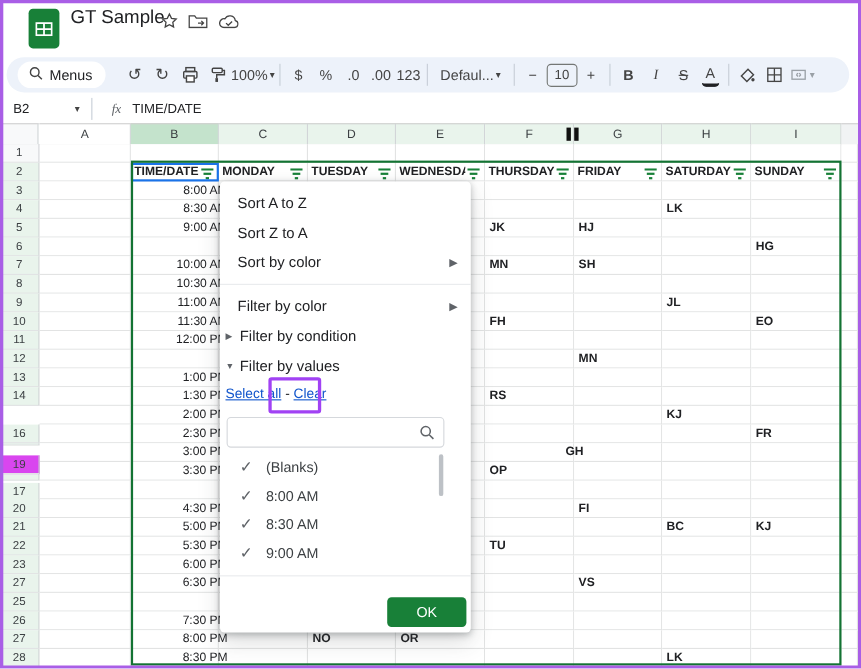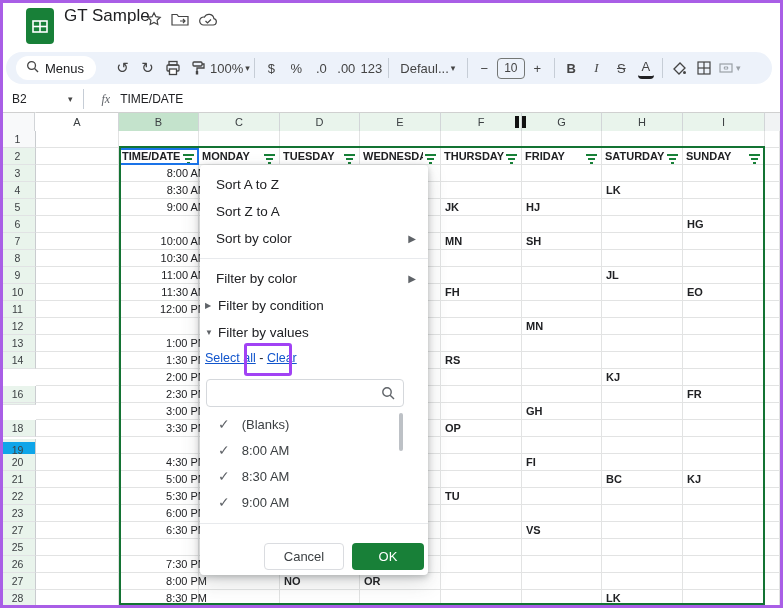--- a/index.html
+++ b/index.html
@@ -207,21 +207,20 @@
     <div id="annotation"></div>
     <div id="fm-search">
       <input value="" style="">
       <svg width="14" height="14" viewBox="0 0 14 14">
           <circle cx="6" cy="6" r="4.2" fill="none" stroke="#5f6368" stroke-width="1.4"></circle>
           <line x1="9.2" y1="9.2" x2="13" y2="13" stroke="#5f6368" stroke-width="1.4"></line>
         </svg>
     </div>
     <div id="fm-scroll"></div>
     <div class="fm-div" style="top:358px"></div>
-    <button id="fm-btn-cancel">Cancel</button>
     <button id="fm-btn-ok">OK</button>
   <div class="fm-item" style="top: 6px;">
         <div class="fm-label">Sort A to Z</div>
       </div>
       <div class="fm-item" style="top: 33px;">
         <div class="fm-label">Sort Z to A</div>
       </div>
       <div class="fm-item" style="top: 60px;">
         <div class="fm-label">Sort by color</div>
         <div class="fm-sub">▶</div>
@@ -460,21 +459,21 @@
     <div class="cell" style="left: 36px; top: 420px; width: 82px; height: 16px;"></div>
     <div class="cell" style="left: 119px; top: 420px; width: 79px; height: 16px;"></div>
     <div class="cell" style="left: 199px; top: 420px; width: 80px; height: 16px;"></div>
     <div class="cell" style="left: 280px; top: 420px; width: 79px; height: 16px;"></div>
     <div class="cell" style="left: 360px; top: 420px; width: 80px; height: 16px;"></div>
     <div class="cell" style="left: 441px; top: 420px; width: 80px; height: 16px;"></div>
     <div class="cell" style="left: 522px; top: 420px; width: 79px; height: 16px;"></div>
     <div class="cell" style="left: 602px; top: 420px; width: 80px; height: 16px;"></div>
     <div class="cell" style="left: 683px; top: 420px; width: 81px; height: 16px;"></div>
     <div class="cell" style="left: 765px; top: 420px; width: 14px; height: 16px;"></div>
-    <div class="rowheader" style="top: 442px; height: 16px; background: #0ea5e9;">19</div>
+    <div class="rowheader" style="top: 414px; height: 16px; background: #d946ef;">19</div>
     <div class="cell" style="left: 36px; top: 437px; width: 82px; height: 16px;"></div>
     <div class="cell" style="left: 119px; top: 437px; width: 79px; height: 16px;"></div>
     <div class="cell" style="left: 199px; top: 437px; width: 80px; height: 16px;"></div>
     <div class="cell" style="left: 280px; top: 437px; width: 79px; height: 16px;"></div>
     <div class="cell" style="left: 360px; top: 437px; width: 80px; height: 16px;"></div>
     <div class="cell" style="left: 441px; top: 437px; width: 80px; height: 16px;"></div>
     <div class="cell" style="left: 522px; top: 437px; width: 79px; height: 16px;"></div>
     <div class="cell" style="left: 602px; top: 437px; width: 80px; height: 16px;"></div>
     <div class="cell" style="left: 683px; top: 437px; width: 81px; height: 16px;"></div>
     <div class="cell" style="left: 765px; top: 437px; width: 14px; height: 16px;"></div>
@@ -651,21 +650,21 @@
     <div class="celltext entry" style="left: 364px; top: 573px; width: 75px; height: 17px;">OR</div>
     <div class="celltext entry" style="left: 445px; top: 199px; width: 75px; height: 17px;">JK</div>
     <div class="celltext entry" style="left: 445px; top: 233px; width: 75px; height: 17px;">MN</div>
     <div class="celltext entry" style="left: 445px; top: 284px; width: 75px; height: 17px;">FH</div>
     <div class="celltext entry" style="left: 445px; top: 352px; width: 75px; height: 17px;">RS</div>
     <div class="celltext entry" style="left: 445px; top: 420px; width: 75px; height: 17px;">OP</div>
     <div class="celltext entry" style="left: 445px; top: 488px; width: 75px; height: 17px;">TU</div>
     <div class="celltext entry" style="left: 526px; top: 199px; width: 74px; height: 17px;">HJ</div>
     <div class="celltext entry" style="left: 526px; top: 233px; width: 74px; height: 17px;">SH</div>
     <div class="celltext entry" style="left: 526px; top: 318px; width: 74px; height: 17px;">MN</div>
-    <div class="celltext entry" style="left: 526px; top: 403px; width: 74px; height: 17px;">GH</div>
+    <div class="celltext entry" style="left: 514px; top: 403px; width: 74px; height: 17px;">GH</div>
     <div class="celltext entry" style="left: 526px; top: 454px; width: 74px; height: 17px;">FI</div>
     <div class="celltext entry" style="left: 526px; top: 522px; width: 74px; height: 17px;">VS</div>
     <div class="celltext entry" style="left: 606px; top: 182px; width: 75px; height: 17px;">LK</div>
     <div class="celltext entry" style="left: 606px; top: 267px; width: 75px; height: 17px;">JL</div>
     <div class="celltext entry" style="left: 606px; top: 369px; width: 75px; height: 17px;">KJ</div>
     <div class="celltext entry" style="left: 606px; top: 471px; width: 75px; height: 17px;">BC</div>
     <div class="celltext entry" style="left: 606px; top: 590px; width: 75px; height: 17px;">LK</div>
     <div class="celltext entry" style="left: 687px; top: 216px; width: 76px; height: 17px;">HG</div>
     <div class="celltext entry" style="left: 687px; top: 284px; width: 76px; height: 17px;">EO</div>
     <div class="celltext entry" style="left: 687px; top: 386px; width: 76px; height: 17px;">FR</div>

